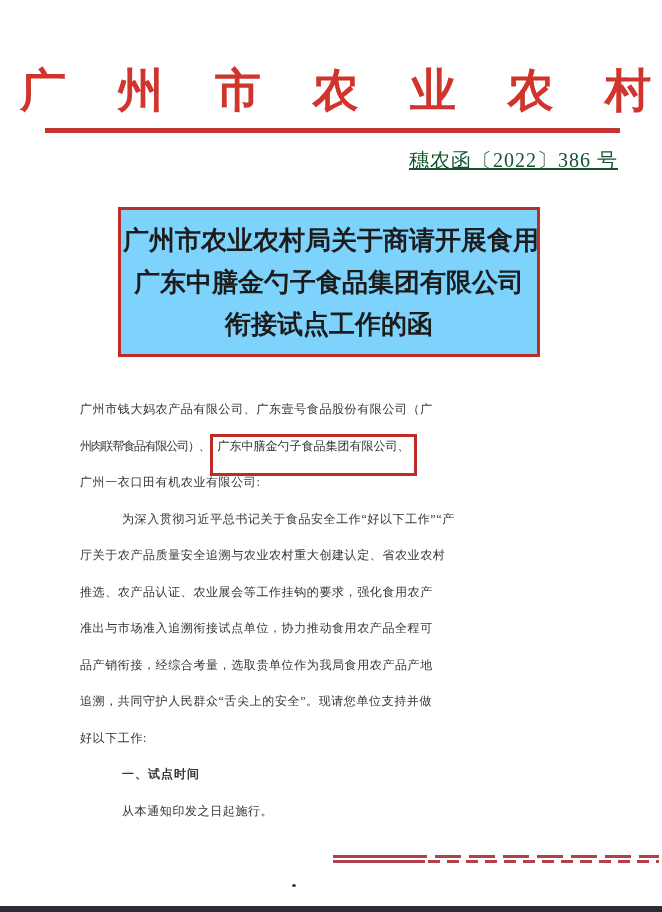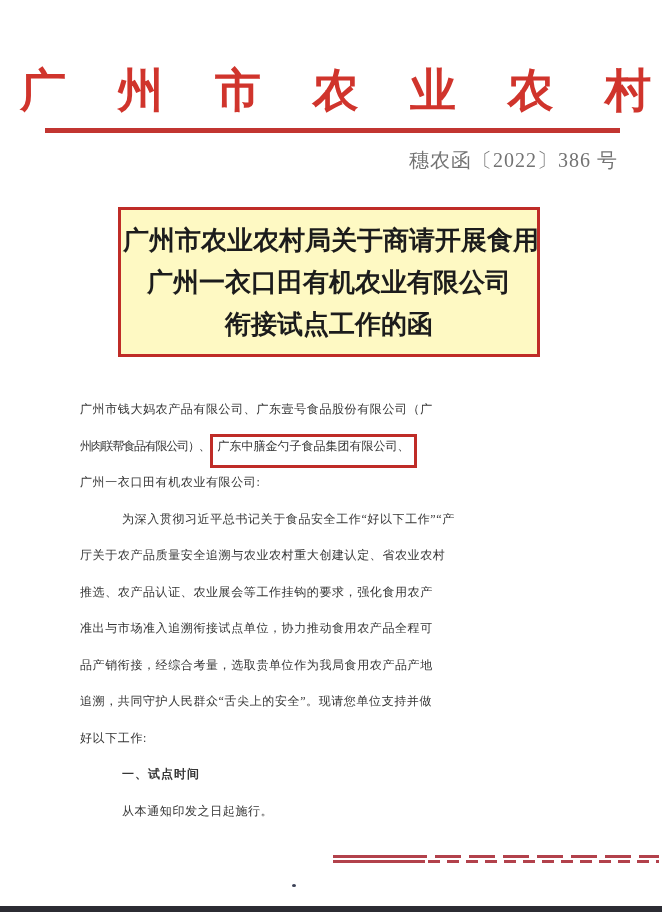--- a/index.html
+++ b/index.html
@@ -36,35 +36,36 @@
     right: 42px;
     top: 128px;
     height: 5px;
     background: var(--rule-red, #c23531);
   }
   .doc-number {
     position: absolute;
     right: 44px;
     top: 147px;
     font-size: 20px;
-    color: #737373;
+    color: #14532d;
     letter-spacing: 1px;
     white-space: nowrap;
+    text-decoration: underline;
   }
 
   
   .title-box {
     position: absolute;
     left: 118px;
     top: 207px;
     width: 412px;
     border: 3px solid var(--box-red, #bf2c27);
     padding: 10px 2px 8px 2px;
     text-align: center;
-    background: #fef9c3;
+    background: #7dd3fc;
   }
   .title-line {
     font-size: 26px;
     line-height: 42px;
     font-weight: bold;
     color: var(--title-ink, #1c1c1c);
     white-space: nowrap;
   }
 
   
@@ -80,21 +81,21 @@
     height: 36.5px;
     line-height: 36.5px;
     letter-spacing: 0.6px;
     white-space: nowrap;
   }
   .indent { padding-left: 42px; }
   .bold   { font-weight: bold; letter-spacing: 1px; }
   .tight  { letter-spacing: -1.2px; }
   .hl {
     border: 3px solid var(--box-red, #bf2c27);
-    padding: 2px 4px 12px 5px;
+    padding: 2px 4px 20px 5px;
     letter-spacing: 0;
   }
 
   
   .watermark {
     position: absolute;
     left: 333px;
     right: 3px;
     top: 855px;
     height: 9px;
@@ -146,21 +147,21 @@
 <div class="page">
 
   <div class="agency">广 州 市 农 业 农 村 局</div>
 
   <div class="red-rule"></div>
 
   <div class="doc-number">穗农函〔2022〕386 号</div>
 
   <div class="title-box">
     <div class="title-line">广州市农业农村局关于商请开展食用</div>
-    <div class="title-line">广州一衣口田有机农业有限公司</div>
+    <div class="title-line">广东中膳金勺子食品集团有限公司</div>
     <div class="title-line">衔接试点工作的函</div>
   </div>
 
   <div class="body-text">
 
     <div class="line">广州市钱大妈农产品有限公司、广东壹号食品股份有限公司（广</div>
 
     <div class="line"><span class="tight">州肉联帮食品有限公司）、</span><span class="hl">广东中膳金勺子食品集团有限公司、</span></div>
 
     <div class="line">广州一衣口田有机农业有限公司:</div>

